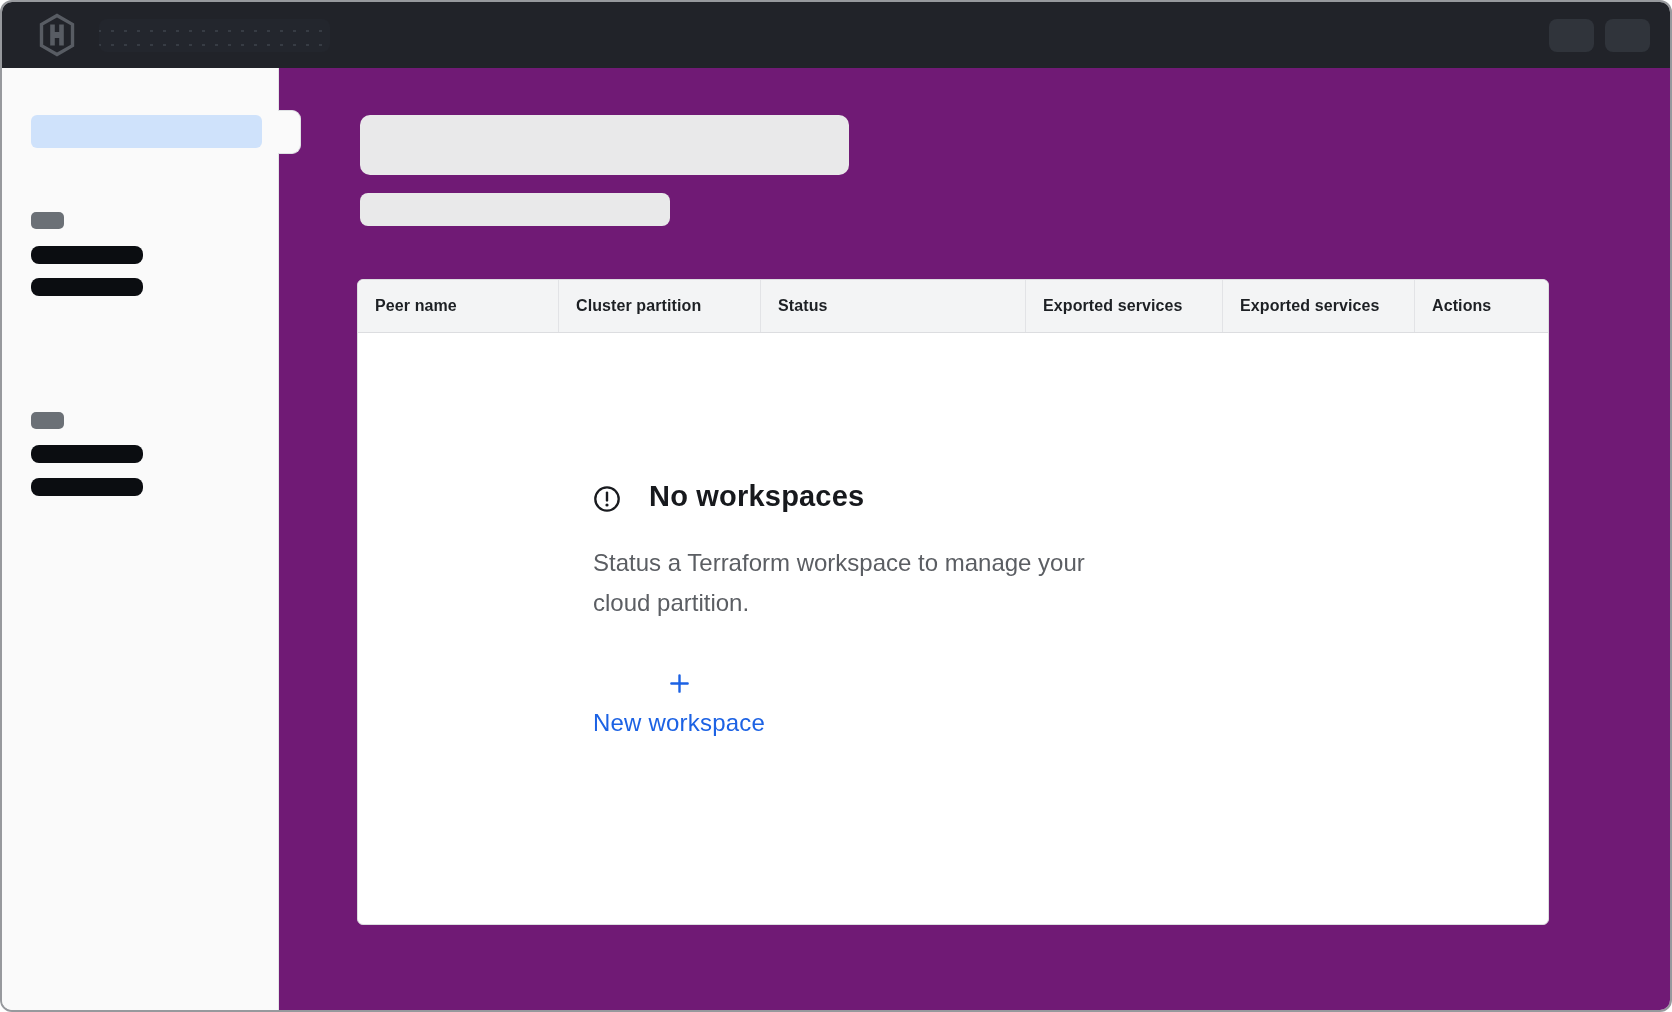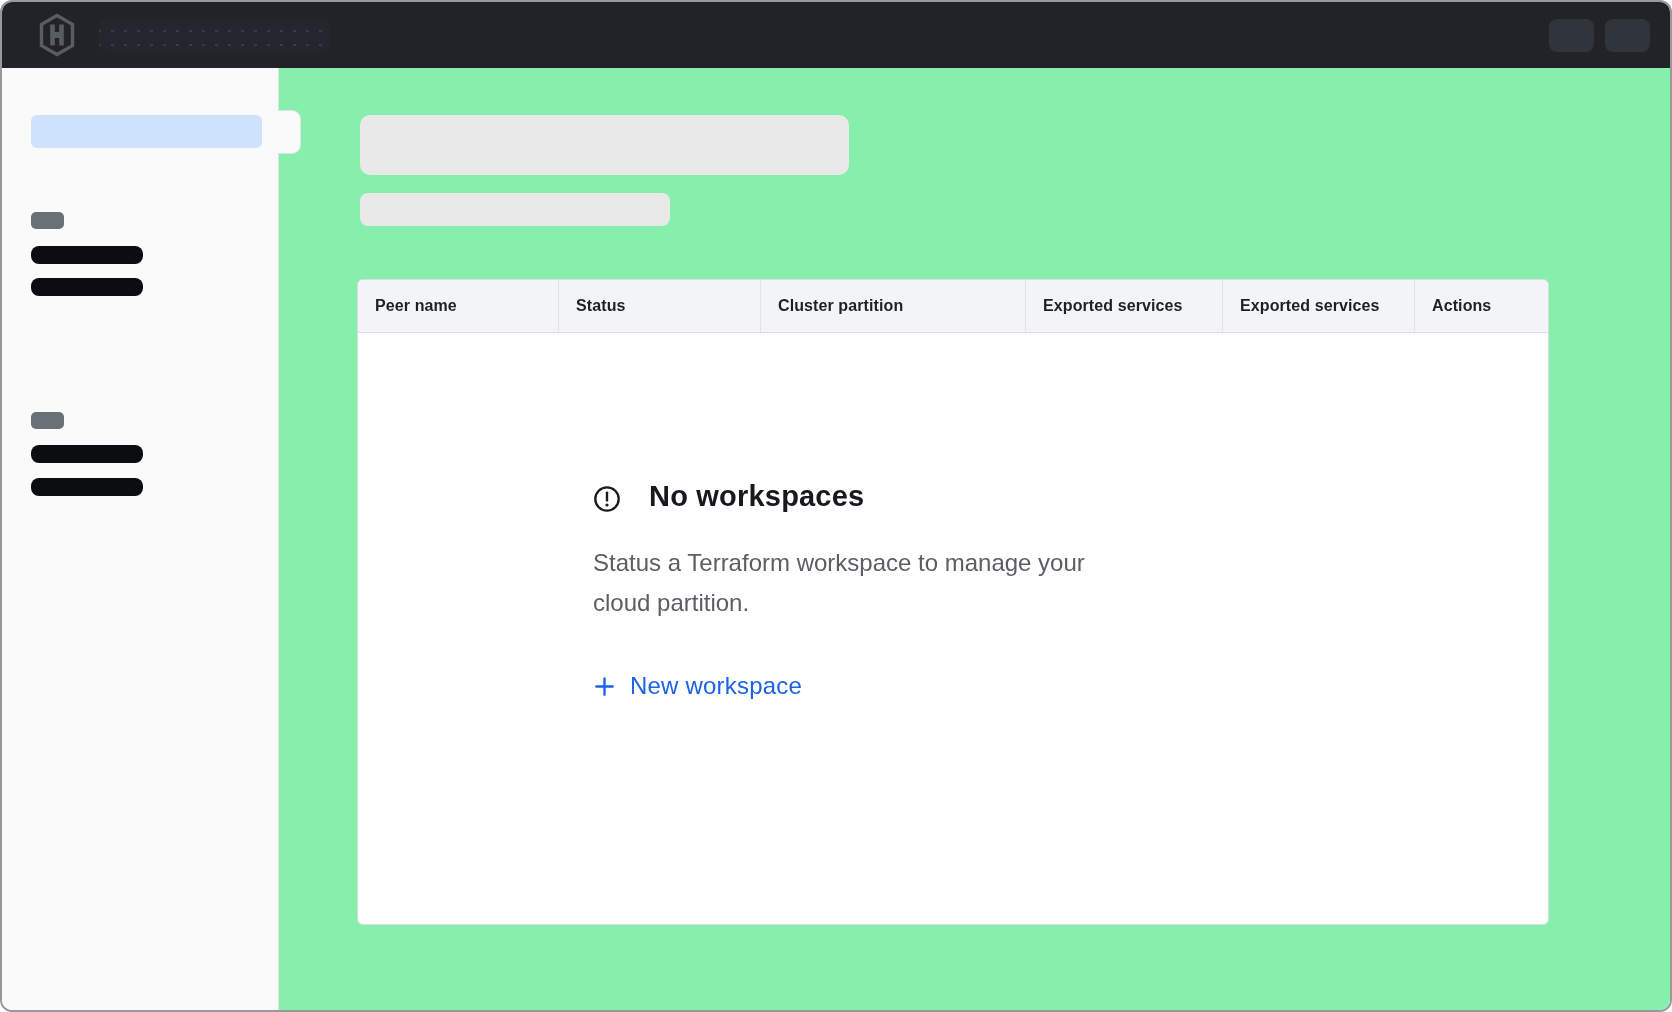--- a/index.html
+++ b/index.html
@@ -33,40 +33,40 @@
   .app-body{display:flex;height:944px;}
   .sidebar{width:277px;background:var(--sidebar-bg);border-right:1px solid var(--sidebar-border);position:relative;flex:none;}
   .pill{position:absolute;border-radius:6px;}
   .pill-blue{left:29px;top:47px;width:231px;height:33px;background:var(--blue-skel);cursor:pointer;}
   .pill-gray{left:29px;width:33px;height:17px;border-radius:5px;background:var(--graypill);}
   .pill-black{left:29px;width:112px;height:18px;border-radius:8px;background:var(--blackpill);cursor:pointer;}
   .g1{top:144px;} .b1{top:178px;} .b2{top:210px;}
   .g2{top:344px;} .b3{top:377px;} .b4{top:410px;}
   .notch{position:absolute;top:42px;right:-23px;width:23px;height:44px;background:var(--sidebar-bg);
     border:1px solid #dfe1e4;border-left:none;border-radius:0 9px 9px 0;z-index:5;cursor:pointer;}
-  .main{flex:1;position:relative;background:#86efac;}
+  .main{flex:1;position:relative;background:#701a75;}
   .skel{position:absolute;background:var(--skeleton);}
   .skel-title{left:81px;top:47px;width:489px;height:60px;border-radius:10px;}
   .skel-sub{left:81px;top:125px;width:310px;height:33px;border-radius:8px;}
   
   .table{position:absolute;left:78px;top:211px;width:1192px;height:646px;border:1px solid var(--table-border);border-radius:6px;background:#fff;}
   .thead{display:flex;height:53px;background:var(--thead-bg);border-bottom:1px solid var(--table-border);border-radius:6px 6px 0 0;overflow:hidden;}
   .th{display:flex;align-items:center;padding-left:17px;font-size:16px;font-weight:700;color:var(--text-dark);border-right:1px solid var(--sep);letter-spacing:.1px;}
   .th:nth-child(1){width:201px;}
   .th:nth-child(2){width:202px;}
   .th:nth-child(3){width:265px;}
   .th:nth-child(4){width:197px;}
   .th:nth-child(5){width:192px;}
   .th:nth-child(6){flex:1;border-right:none;}
   
   .empty{position:absolute;left:235px;top:200px;}
   .empty-head{display:flex;align-items:flex-end;gap:28px;}
   .empty-title{font-size:29px;font-weight:700;color:#17191d;letter-spacing:.2px;}
   .empty-desc{margin-top:30px;font-size:24px;line-height:40px;color:var(--desc);}
-  .empty-link{margin-top:49px;display:flex;align-items:center;gap:14px;cursor:pointer;width:max-content;}
+  .empty-link{margin-top:49px;display:flex;align-items:center;gap:14px;cursor:pointer;width:max-content;flex-direction:column;}
   .empty-link-label{font-size:24px;font-weight:500;color:var(--accent);letter-spacing:.2px;}
   .icon{display:inline-flex;flex:none;}
 </style>
 </head>
 <body>
 
 <div class="window">
 
   <div class="topbar">
     <div class="logo">
@@ -95,22 +95,22 @@
       <div class="pill pill-black b4"></div>
     </aside>
 
     <main class="main">
       <div class="skel skel-title"></div>
       <div class="skel skel-sub"></div>
 
       <section class="table">
         <div class="thead">
           <div class="th">Peer name</div>
+          <div class="th">Cluster partition</div>
           <div class="th">Status</div>
-          <div class="th">Cluster partition</div>
           <div class="th">Exported services</div>
           <div class="th">Exported services</div>
           <div class="th">Actions</div>
         </div>
 
         <div class="empty">
           <div class="empty-head">
             <span class="icon">
               <svg viewBox="0 0 28 28" width="28" height="28" aria-hidden="true">
                 <circle cx="14" cy="14" r="11.7" fill="none" stroke="#191b1f" stroke-width="2.3"></circle>

